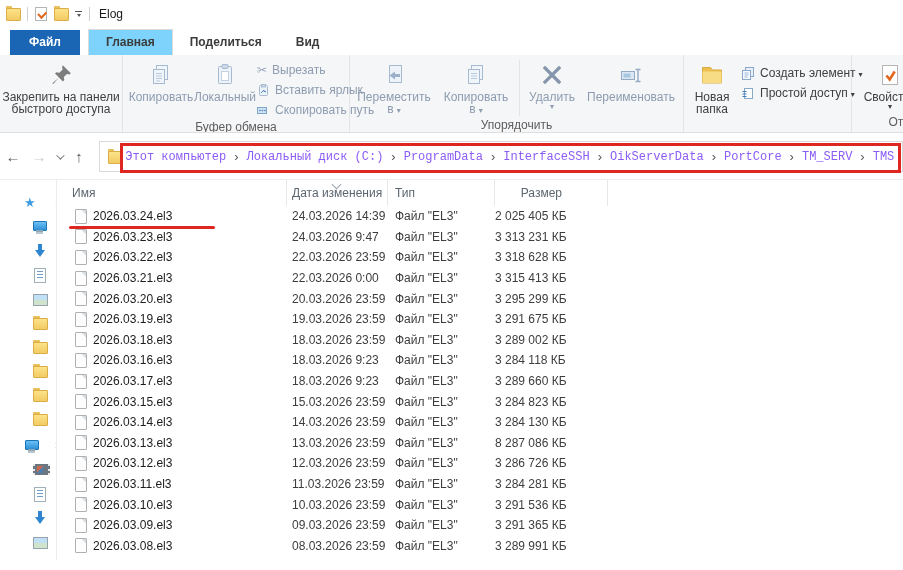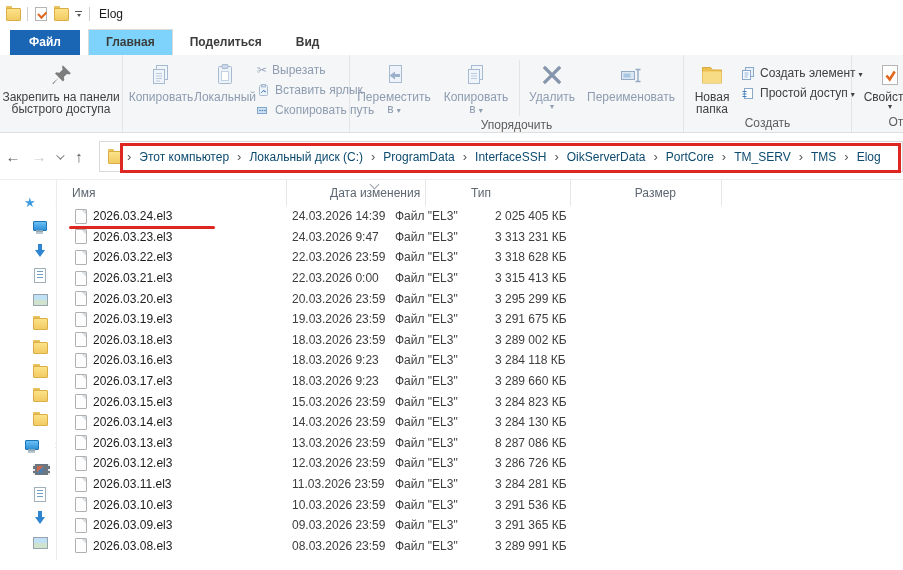--- a/index.html
+++ b/index.html
@@ -44,21 +44,21 @@
   .innersep { width:1px; background:#e3e4e6; margin:2px 3px; }
 
   
   .addressbar { position:relative; height:47px; background:#fff; border-bottom:1px solid #ededed; display:flex; align-items:center; }
   .nav-ic { font-size:15px; width:26px; text-align:center; color:#5a5a5a; }
   .nav-dis { color:#ccc; }
   .nav-chev { width:14px; text-align:center; }
   .nav-chev span { display:inline-block; width:6px; height:6px; border-right:1.4px solid #777; border-bottom:1.4px solid #777; transform:rotate(45deg) translateY(-2px); }
   .addrbox { position:absolute; left:99px; right:0; top:8px; height:31px; border:1px solid #d9d9d9; background:#fff; display:flex; align-items:center; padding-left:5px; overflow:hidden; }
   .crumbs { display:flex; align-items:center; }
-  .crumb { padding:4px 7px; color:#0c4a6e; white-space:nowrap; }
+  .crumb { padding:4px 7px; color:#8b5cf6; white-space:nowrap;font-family:Liberation Mono, monospace; }
   .crumb-sep { color:#555; padding:0 1px; font-size:13px; }
   .crumbs .crumb-sep:last-child { display:none; }
   .anno-box { position:absolute; left:120px; right:2px; top:10px; height:30px; border:3px solid #df2721; z-index:6; pointer-events:none; }
 
   
   .main { display:flex; height:390px; }
   .sidebar { width:57px; flex:none; overflow:hidden; padding-top:11px; border-right:1px solid #ececec; }
   .snav-item { display:flex; align-items:center; height:24px; gap:16px; white-space:nowrap; color:#3a3a3a; padding-left:25px; }
   .snav-item[data-style~="child"] { padding-left:33px; }
   .snav-item[data-style~="gap"] { margin-top:3px; }
@@ -70,21 +70,21 @@
   [data-icon="downloads-icon"]::after { content:""; position:absolute; left:1.5px; top:7px; border-left:5.5px solid transparent; border-right:5.5px solid transparent; border-top:7px solid #2e86d1; }
   [data-icon="document-icon"]::before { content:""; position:absolute; left:1px; top:1px; width:10px; height:13px; background:#fff; border:1px solid #9fb0bd; }
   [data-icon="document-icon"]::after { content:""; position:absolute; left:3.5px; top:4px; width:6px; height:8px; background:repeating-linear-gradient(180deg,#6f9dc6 0 1px,transparent 1px 3px); }
   [data-icon="pictures-icon"]::before { content:""; position:absolute; left:0; top:2.5px; width:13px; height:10px; border:1px solid #97a3ad; background:linear-gradient(180deg,#bfe0f5 0 55%,#cfe3cd 55% 100%); }
   [data-icon="folder-icon"]::before { content:""; position:absolute; left:0; top:1px; width:7px; height:3px; background:#e9c05a; border-radius:1px 1px 0 0; }
   [data-icon="folder-icon"]::after { content:""; position:absolute; left:0; top:3px; width:13px; height:10px; background:linear-gradient(180deg,#fce289,#f2cb63); border:1px solid #dbae45; border-radius:1px; }
   [data-icon="video-icon"]::before { content:""; position:absolute; left:0; top:2px; width:13px; height:11px; background:#6b7680; border-left:2px dotted #e8e8e8; border-right:2px dotted #e8e8e8; }
   [data-icon="video-icon"]::after { content:""; position:absolute; left:3.5px; top:4px; width:6px; height:7px; background:linear-gradient(135deg,#c96a4e 0 50%,#4a7fb0 50%); }
 
   .filepane { position:relative; flex:1; overflow:hidden; }
-  .lheader { display:flex; height:26px; align-items:flex-end; color:#5c6670;gap:38px; }
+  .lheader { display:flex; height:26px; align-items:flex-end; color:#5c6670; }
   .lh-cell { position:relative; height:26px; display:flex; align-items:center; border-right:1px solid #e7e7e7; }
   .col-name { width:230px; padding-left:15px; }
   .col-date { width:101px; padding-left:5px; }
   .col-type { width:107px; padding-left:7px; }
   .col-size { width:113px; justify-content:flex-end; padding-right:45px; }
   .sort-chev { position:absolute; top:1px; left:46px; width:7px; height:7px; }
   .sort-chev::before { content:""; position:absolute; left:0; top:0; width:6px; height:6px; border-right:1.3px solid #9aa3ac; border-bottom:1.3px solid #9aa3ac; transform:rotate(45deg); }
   .frow { display:flex; align-items:center; height:20.6px; }
   .fc { white-space:nowrap; overflow:hidden; }
   .fc-name { width:230px; padding-left:18px; display:flex; align-items:center; gap:6px; color:#1c1c1c; }
@@ -179,20 +179,21 @@
                   <rect x="0.5" y="3.5" width="9" height="6" fill="#cfe2f5" stroke="#7fa7cc"></rect>
                   <circle cx="3" cy="6.5" r="0.8" fill="#4d7dab"></circle>
                   <circle cx="5.5" cy="6.5" r="0.8" fill="#4d7dab"></circle>
                   <circle cx="8" cy="6.5" r="0.8" fill="#4d7dab"></circle>
                 </svg>
             </span>
             <span>Скопировать путь</span>
           </div>
         </div>
       </div>
+      <div class="rlabel">Буфер обмена</div>
     </div>
 
     <div class="rgroup" style="width:334px">
       <div class="rbody">
         <div class="rbtn-lg dis" style="width:84px">
           <span class="ric">
             <svg width="24" height="24" viewBox="0 0 24 24">
                 <rect x="7.5" y="2.5" width="12" height="17" fill="#eef3fa" stroke="#a6bad2"></rect>
                 <path d="M13 8.5v2.5h5v3h-5V16.5L7.5 12.5z" fill="#9db0c9"></path>
               </svg>
@@ -262,21 +263,20 @@
             <span>
               <svg width="13" height="13" viewBox="0 0 13 13">
                   <rect x="2.5" y="1.5" width="8" height="10" fill="#fff" stroke="#8aa8c8"></rect>
                   <path d="M0.5 4.5h4M0.5 7h4M0.5 9.5h4" stroke="#3e7fc1" stroke-width="1.2"></path>
                 </svg>
             </span>
             <span class="dd">Простой доступ</span>
           </div>
         </div>
       </div>
-      <div class="rlabel">Создать</div>
     </div>
 
     <div class="rgroup" style="width:120px; border-right:none">
       <div class="rbody" style="justify-content:flex-start; padding-left:8px">
         <div class="rbtn-lg ena" style="width:60px">
           <span class="ric">
             <svg width="24" height="24" viewBox="0 0 24 24">
                 <rect x="4.5" y="2.5" width="15" height="19" fill="#fff" stroke="#b5b5b5"></rect>
                 <path d="M8.5 12.5l3.2 4 5-8" stroke="#e2661c" stroke-width="2.6" fill="none"></path>
               </svg>

